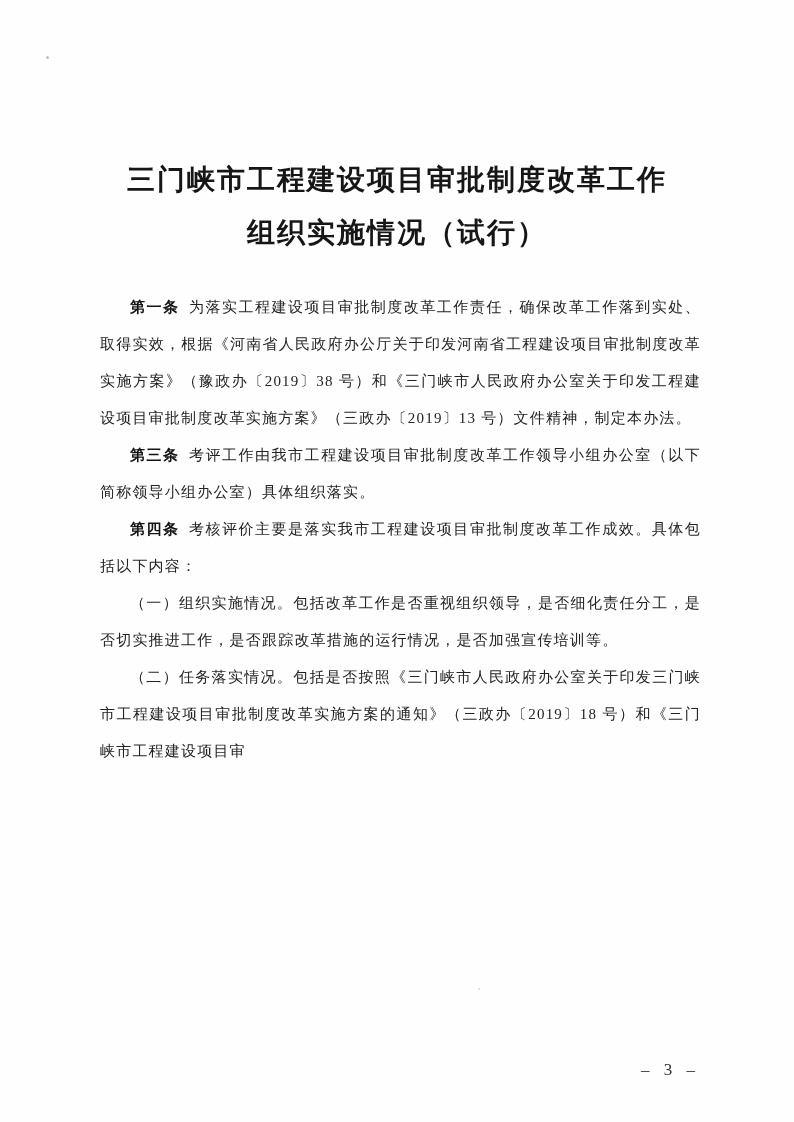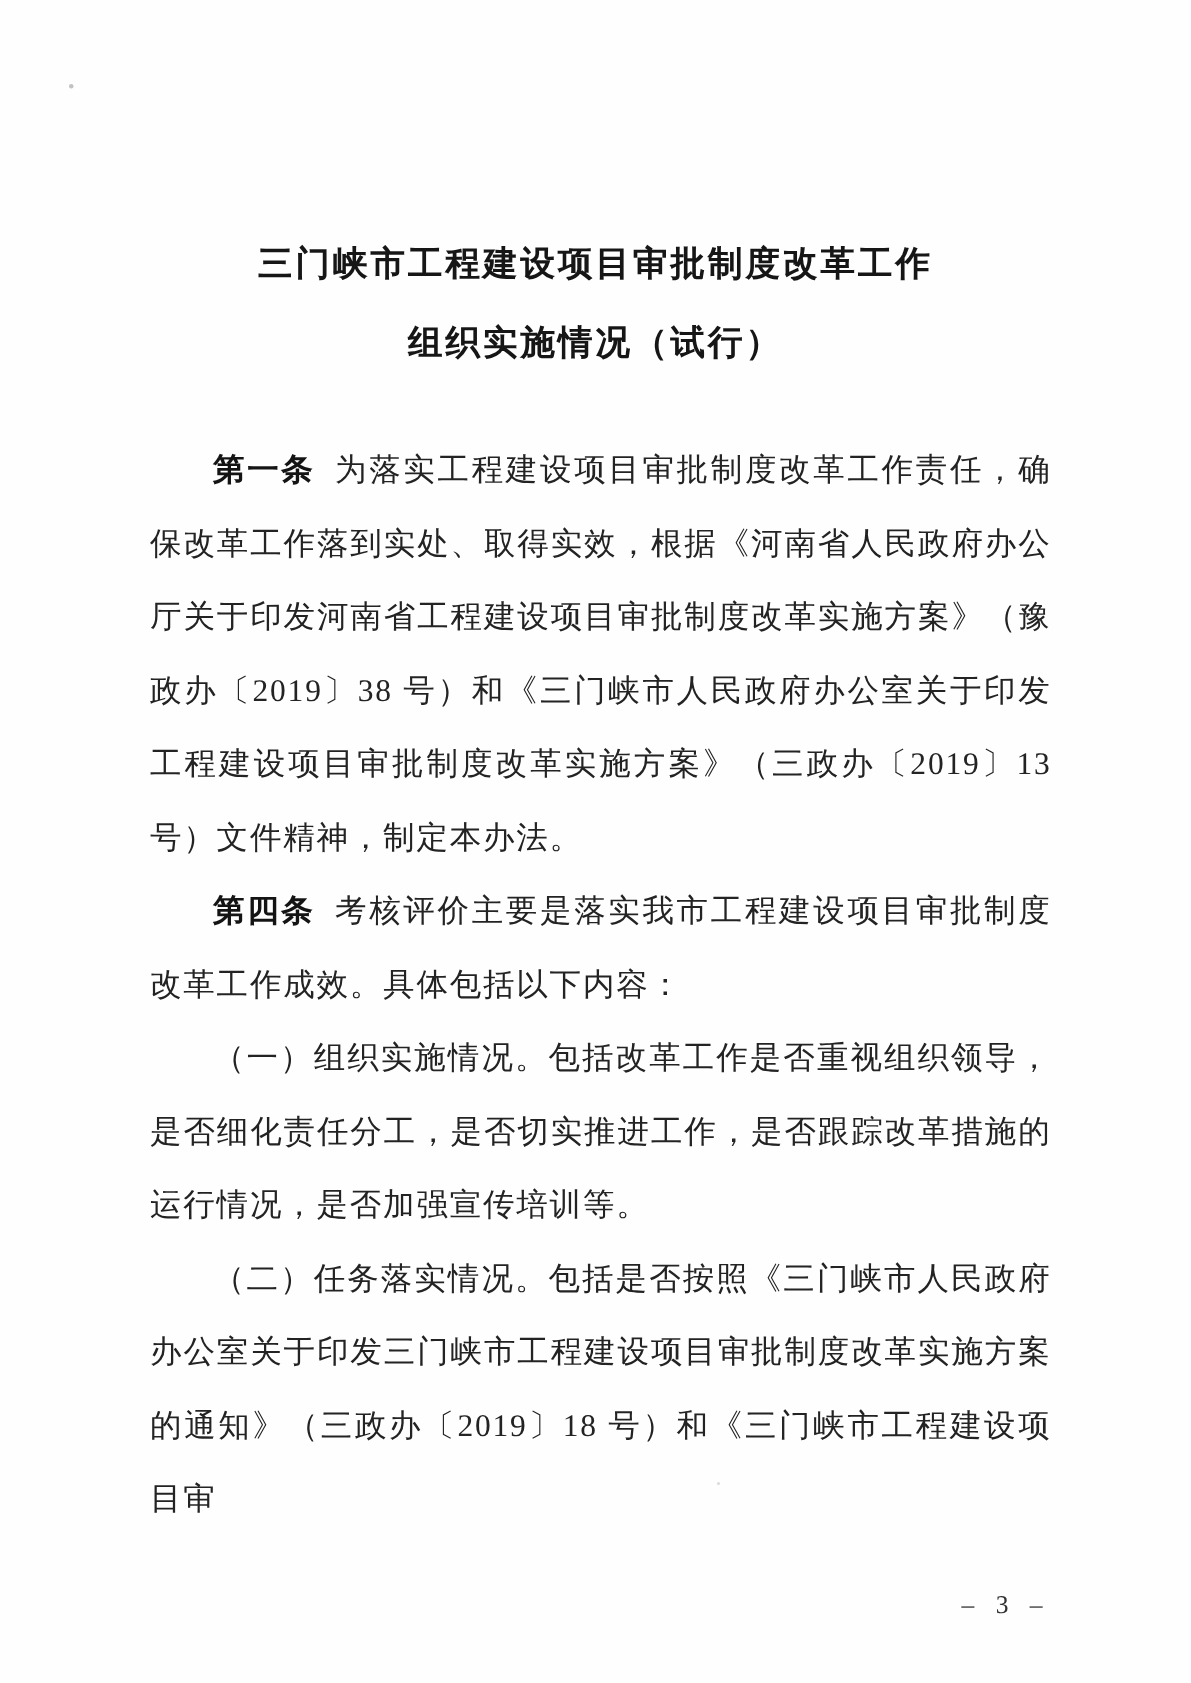--- a/index.html
+++ b/index.html
@@ -16,35 +16,35 @@
     font-family: "Liberation Serif", "DejaVu Serif", serif;
     overflow: hidden;
   }
   .doc-title {
     position: absolute;
     top: 134px;
     left: 0;
     width: 794px;
     text-align: center;
     font-weight: 700;
-    font-size: 23px;
+    font-size: 28px;
     line-height: 53px;
     letter-spacing: 2px;
     color: #161616;
   }
   .doc-title .title-line {
     display: block;
   }
   .content {
     position: absolute;
     top: 289px;
     left: 100px;
     width: 601px;
-    font-size: 21px;
-    line-height: 49px;
+    font-size: 15px;
+    line-height: 37px;
     letter-spacing: 1.2px;
     color: #232323;
     text-align: justify;
     text-justify: inter-ideograph;
   }
   .content p {
     margin: 0;
     text-indent: 2em;
   }
   .lead {
@@ -79,20 +79,21 @@
   <div class="speck speck-1"></div>
   <div class="speck speck-2"></div>
 
   <h1 class="doc-title">
     <span class="title-line">三门峡市工程建设项目审批制度改革工作</span>
     <span class="title-line">组织实施情况（试行）</span>
   </h1>
 
   <div class="content">
     <p><span class="lead">第一条</span><span>为落实工程建设项目审批制度改革工作责任，确保改革工作落到实处、取得实效，根据《河南省人民政府办公厅关于印发河南省工程建设项目审批制度改革实施方案》（豫政办〔2019〕38 号）和《三门峡市人民政府办公室关于印发工程建设项目审批制度改革实施方案》（三政办〔2019〕13 号）文件精神，制定本办法。</span></p>
+    <p><span class="lead">第三条</span><span>考评工作由我市工程建设项目审批制度改革工作领导小组办公室（以下简称领导小组办公室）具体组织落实。</span></p>
     <p><span class="lead">第四条</span><span>考核评价主要是落实我市工程建设项目审批制度改革工作成效。具体包括以下内容：</span></p>
     <p><span class="lead"></span><span>（一）组织实施情况。包括改革工作是否重视组织领导，是否细化责任分工，是否切实推进工作，是否跟踪改革措施的运行情况，是否加强宣传培训等。</span></p>
     <p><span class="lead"></span><span>（二）任务落实情况。包括是否按照《三门峡市人民政府办公室关于印发三门峡市工程建设项目审批制度改革实施方案的通知》（三政办〔2019〕18 号）和《三门峡市工程建设项目审</span></p>
   </div>
 
   <div class="page-number">– 3 –</div>
 
 </div>
 
 </body></html>

